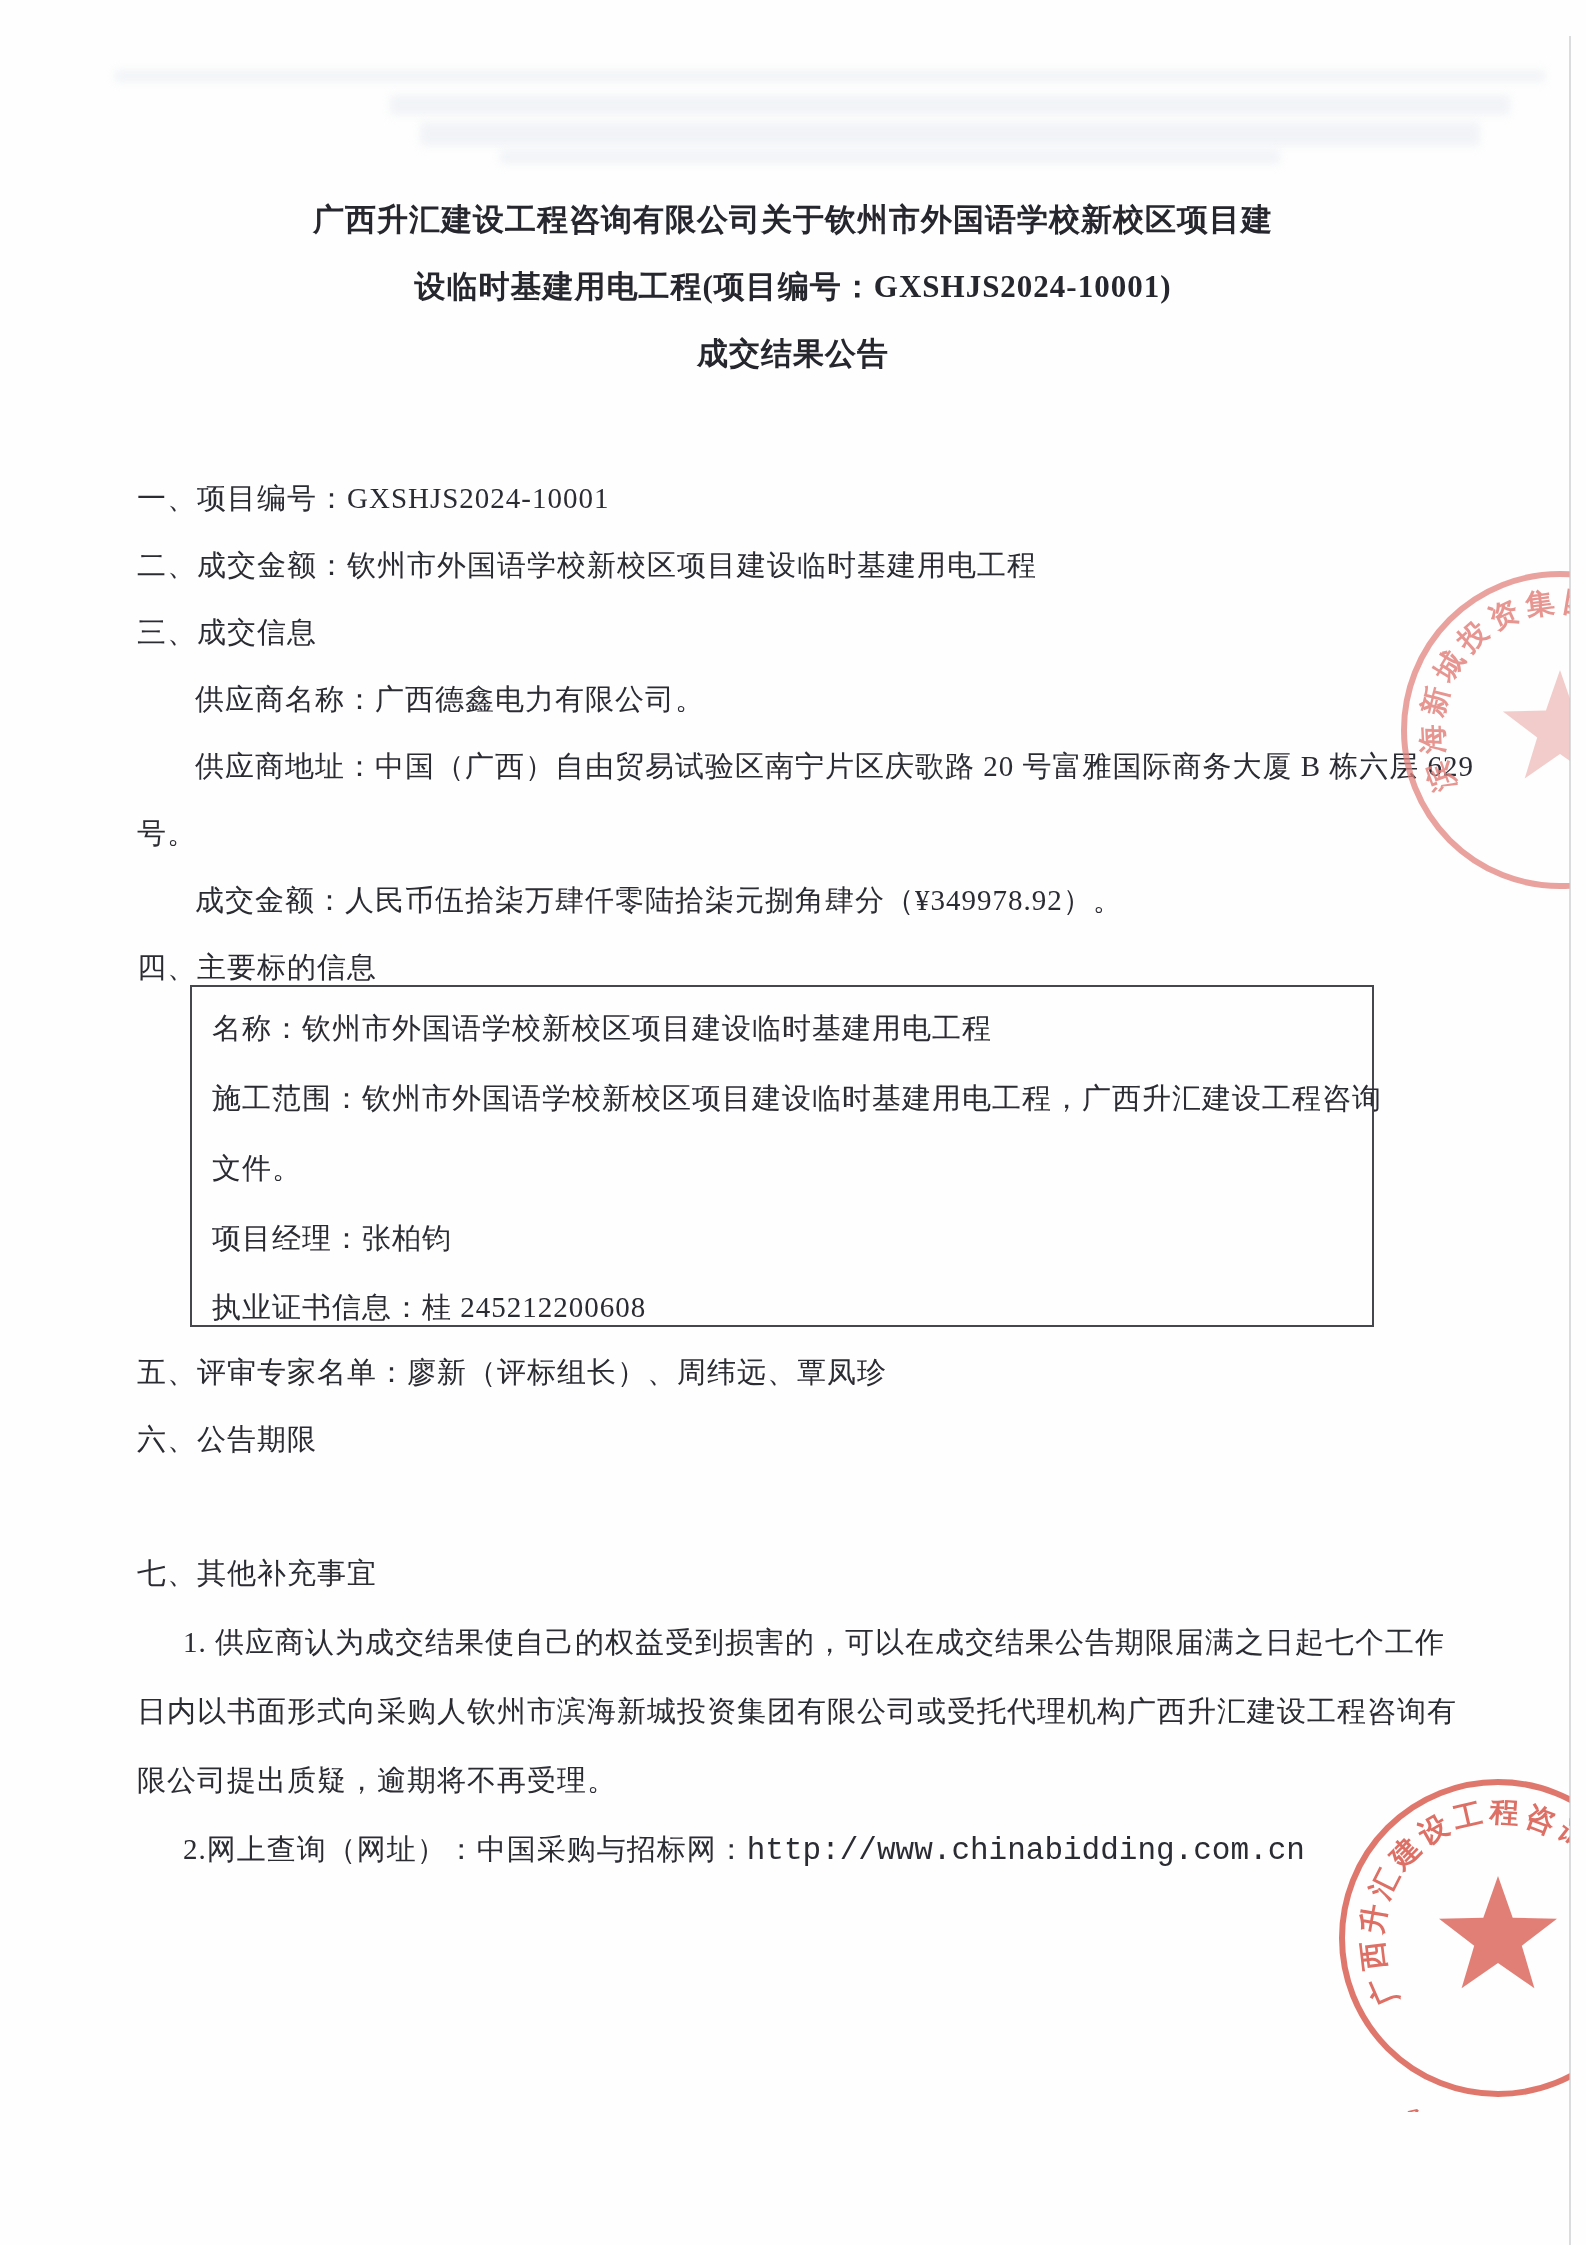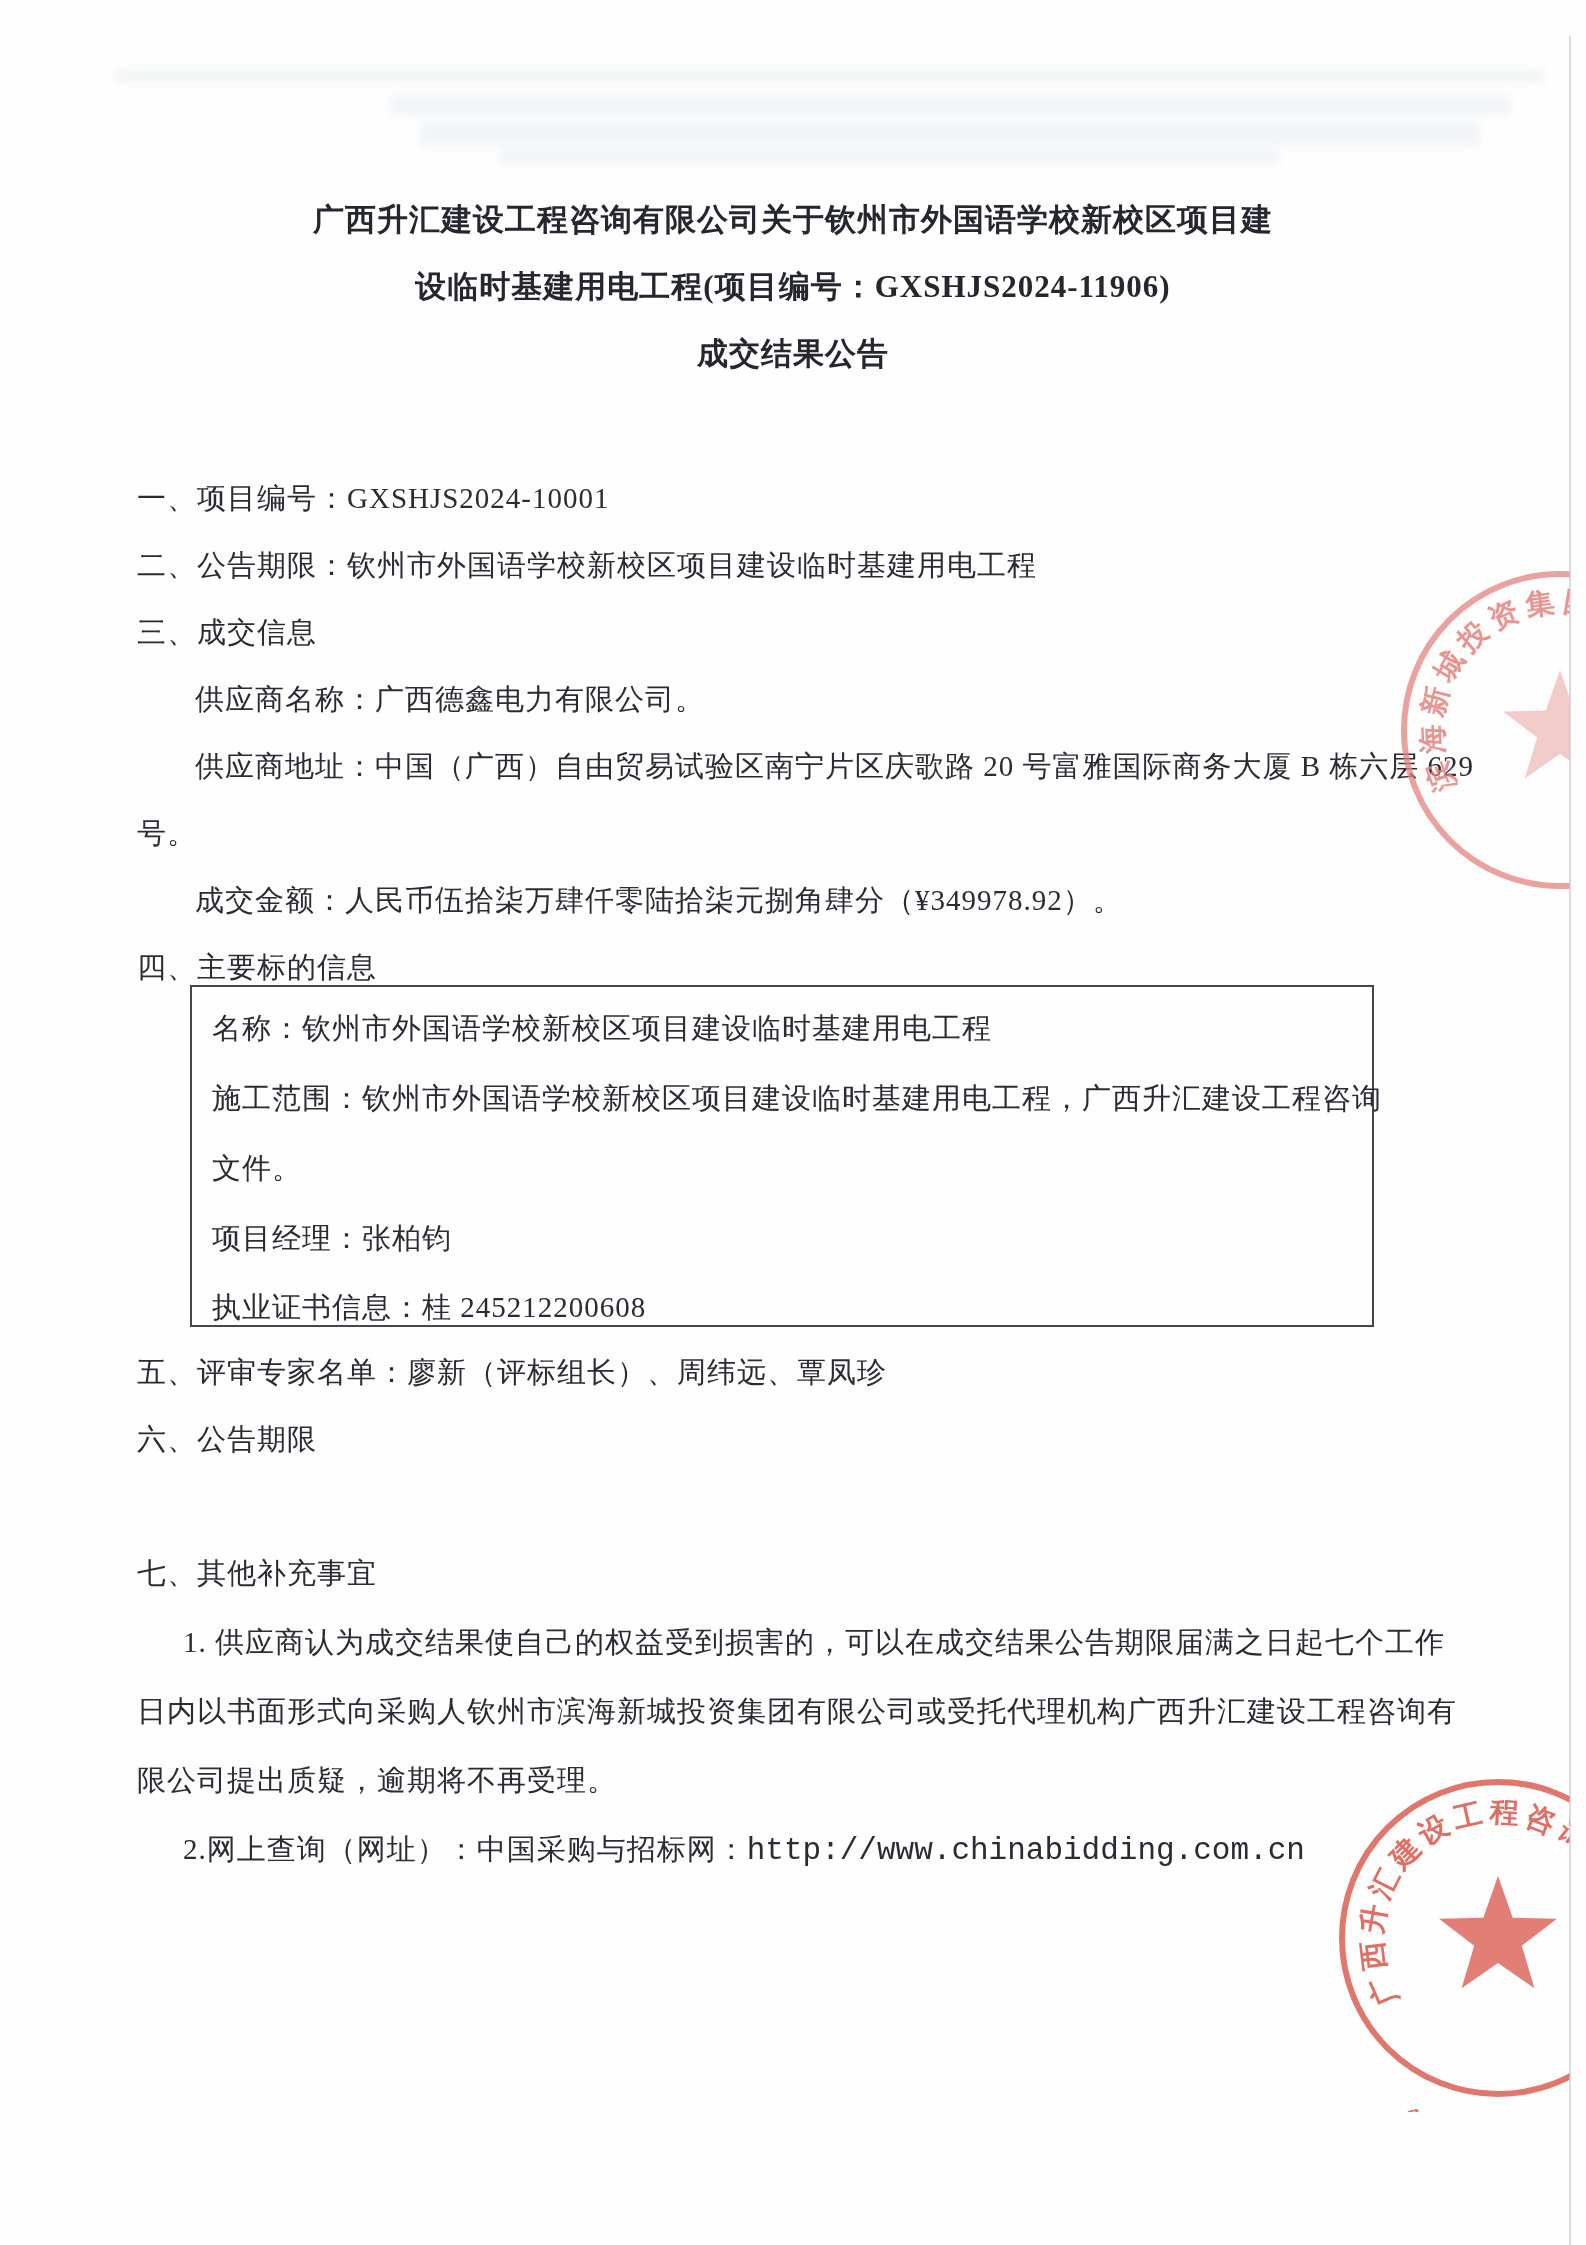--- a/index.html
+++ b/index.html
@@ -59,25 +59,25 @@
 <body>
 
 <div class="page">
 
   <div class="smudge" style="left:115px;top:70px;width:1430px;height:12px;"></div>
   <div class="smudge" style="left:390px;top:95px;width:1120px;height:20px;"></div>
   <div class="smudge" style="left:420px;top:122px;width:1060px;height:24px;"></div>
   <div class="smudge" style="left:500px;top:150px;width:780px;height:14px;"></div>
 
   <div class="title-line" style="top:193px;">广西升汇建设工程咨询有限公司关于钦州市外国语学校新校区项目建</div>
-  <div class="title-line" style="top:260px;">设临时基建用电工程(项目编号：GXSHJS2024-11906)</div>
+  <div class="title-line" style="top:260px;">设临时基建用电工程(项目编号：GXSHJS2024-10001)</div>
   <div class="title-line" style="top:327px;">成交结果公告</div>
 
   <div class="line" style="left:137px;top:478px;">一、项目编号：GXSHJS2024-10001</div>
-  <div class="line" style="left:137px;top:545px;">二、公告期限：钦州市外国语学校新校区项目建设临时基建用电工程</div>
+  <div class="line" style="left:137px;top:545px;">二、成交金额：钦州市外国语学校新校区项目建设临时基建用电工程</div>
   <div class="line" style="left:137px;top:612px;">三、成交信息</div>
 
   <div class="line" style="left:195px;top:679px;">供应商名称：广西德鑫电力有限公司。</div>
   <div class="line" style="left:195px;top:746px;">供应商地址：中国（广西）自由贸易试验区南宁片区庆歌路 20 号富雅国际商务大厦 B 栋六层 629</div>
   <div class="line" style="left:137px;top:813px;">号。</div>
   <div class="line" style="left:195px;top:880px;">成交金额：人民币伍拾柒万肆仟零陆拾柒元捌角肆分（¥349978.92）。</div>
 
   <div class="line" style="left:137px;top:947px;">四、主要标的信息</div>
 
   <div class="subject-box"></div>

